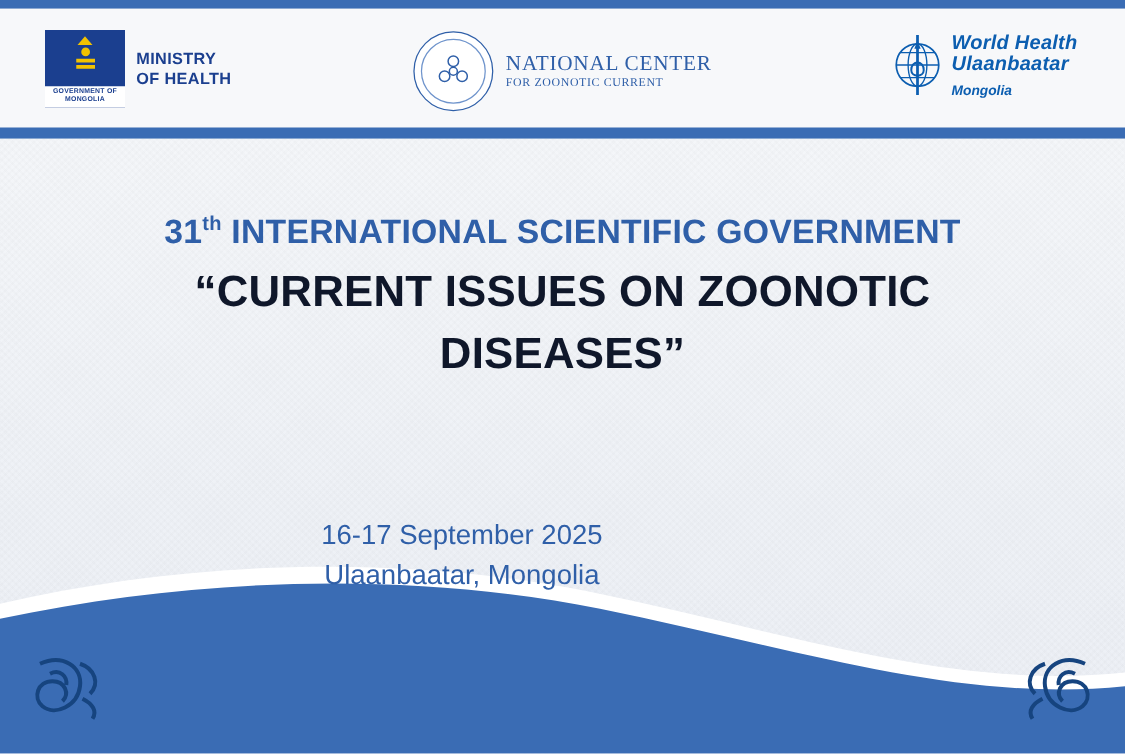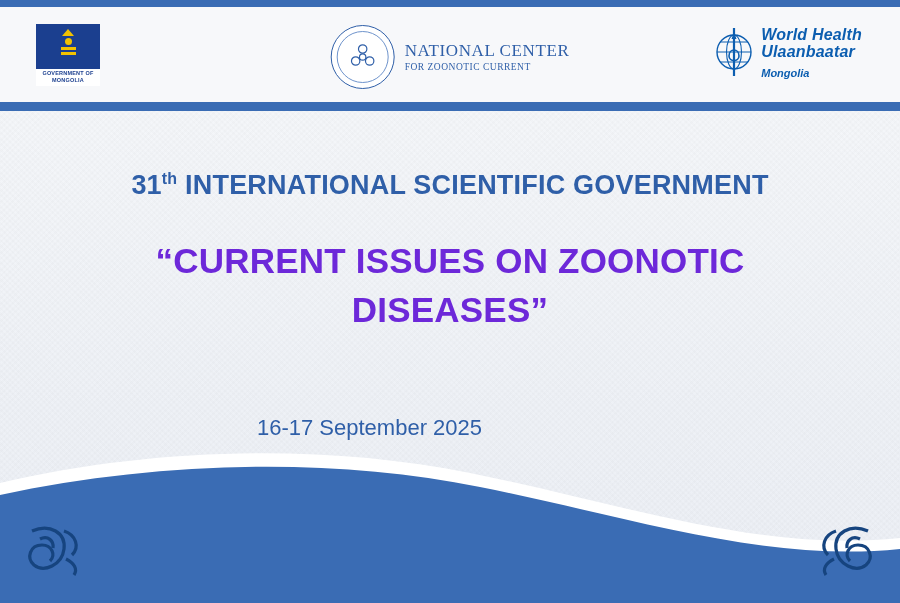--- a/index.html
+++ b/index.html
@@ -229,24 +229,24 @@
     font-size: 27px;
     font-weight: bold;
     color: #2f5fa8;
     letter-spacing: 0.2px;
   }
   .conf-line sup {
     font-size: 16px;
     vertical-align: super;
   }
   .conf-topic {
-    margin-top: 35px;
+    margin-top: 8px;
     font-size: 35px;
     font-weight: bold;
-    color: #6d28d9;
+    color: #0f172a;
     line-height: 49px;
     letter-spacing: 0.2px;
   }
 
   .meta-block {
     position: absolute;
     top: 412px;
     left: 0;
     width: 739px;
     text-align: center;
@@ -288,20 +288,24 @@
         <div class="soyombo">
           <div class="s-fire"></div>
           <div class="s-sun"></div>
           <div class="s-bar"></div>
           <div class="s-bar"></div>
         </div>
         <div class="moh-caption">
           <div>GOVERNMENT OF</div>
           <div>MONGOLIA</div>
         </div>
+      </div>
+      <div class="moh-text">
+        <div>MINISTRY</div>
+        <div>OF HEALTH</div>
       </div>
     </div>
 
     <div class="nczd">
       <div class="nczd-seal">
         <svg class="seal-inner" width="30" height="30" viewBox="0 0 30 30">
           <circle cx="15" cy="15" r="3.2" fill="none" stroke="#2f5fa8" stroke-width="1.2"></circle>
           <circle cx="15" cy="7" r="4.2" fill="none" stroke="#2f5fa8" stroke-width="1.2"></circle>
           <circle cx="8" cy="19" r="4.2" fill="none" stroke="#2f5fa8" stroke-width="1.2"></circle>
           <circle cx="22" cy="19" r="4.2" fill="none" stroke="#2f5fa8" stroke-width="1.2"></circle>
@@ -339,20 +343,21 @@
       <span>INTERNATIONAL SCIENTIFIC GOVERNMENT</span>
     </div>
     <div class="conf-topic">
       <div>“CURRENT ISSUES ON ZOONOTIC</div>
       <div>DISEASES”</div>
     </div>
   </div>
 
   <div class="meta-block">
     <div>16-17 September 2025</div>
+    <div>Ulaanbaatar, Mongolia</div>
   </div>
 
   <svg class="knot left" viewBox="0 0 68 62">
     <g fill="none" stroke="#16447f" stroke-width="3.2">
       <path d="M12 12 C30 4 46 14 44 30 C42 46 24 54 14 46 C6 39 10 26 22 26 C32 26 36 36 30 42"></path>
       <path d="M44 12 C56 16 60 28 52 36"></path>
       <path d="M20 20 C28 16 34 22 33 29"></path>
       <path d="M46 40 C54 44 58 50 54 56"></path>
     </g>
   </svg>

